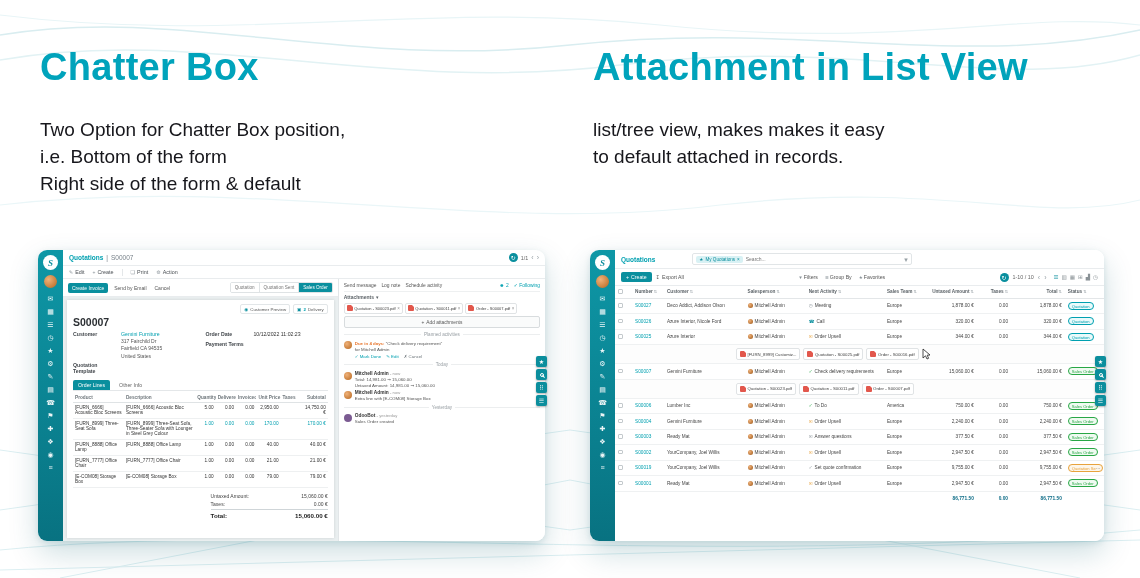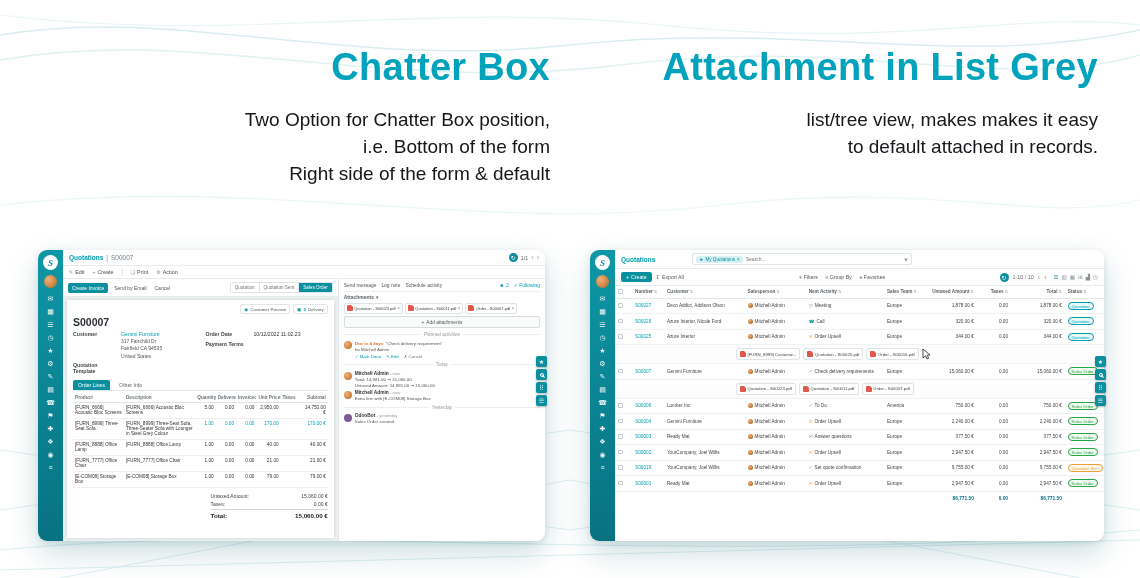--- a/index.html
+++ b/index.html
@@ -1,25 +1,25 @@
 <!DOCTYPE html>
 <html><head>
 <meta charset="utf-8">
 <title>Chatter Box &amp; Attachment in List View</title>
 <style>
 *{margin:0;padding:0;box-sizing:border-box}
 html,body{width:1140px;height:578px}
 body{position:relative;overflow:hidden;background:#fff;font-family:"Liberation Sans","DejaVu Sans",sans-serif}
 .deco{position:absolute;left:0;z-index:0}
 
-.hero{position:absolute;top:46px;text-align:right;z-index:2}
+.hero{position:absolute;top:46px;text-align:left;z-index:2}
 .hero-left{left:40px;width:510px}
 .hero-right{left:593px;width:505px}
 .hero h1{font-size:38px;font-weight:700;color:#00a3bb;letter-spacing:.3px}
-.hero .desc{margin-top:17px;font-size:19px;font-weight:500;color:#17171c;line-height:27px}
+.hero .desc{margin-top:27px;font-size:19px;font-weight:500;color:#17171c;line-height:27px}
 
 .mini{position:absolute;z-index:3;background:#fff;border-radius:9px;box-shadow:0 12px 30px rgba(4,90,105,.20),0 2px 6px rgba(4,90,105,.12)}
 .app{display:flex;width:100%;height:100%;border-radius:9px;overflow:hidden}
 .sb{width:25px;flex:none;background:linear-gradient(180deg,#0e97a6,#087281);display:flex;flex-direction:column;align-items:center;padding:5px 0;gap:4px}
 .logo{width:15px;height:15px;border-radius:50%;background:#fff;color:#0b8e9d;font-size:9px;font-weight:bold;font-style:italic;font-family:"Liberation Serif","DejaVu Serif",serif;display:flex;align-items:center;justify-content:center;flex:none}
 .avatar{width:13px;height:13px;border-radius:50%;background:radial-gradient(circle at 35% 35%,#f0b27a,#b5651d);flex:none;margin:1px 0 2px}
 .si{color:rgba(255,255,255,.92);font-size:7px;line-height:9px}
 .main{flex:1;display:flex;flex-direction:column;min-width:0;background:#eef2f3}
 .crumbbar{background:#fff;display:flex;align-items:center;gap:3px;padding:3px 6px;border-bottom:1px solid #e9ecee;flex:none}
 .crumb{font-size:6.5px;color:#00a0b0;font-weight:bold}
@@ -151,21 +151,21 @@
 
 <section class="hero hero-left">
   <h1>Chatter Box</h1>
   <div class="desc">
     <div>Two Option for Chatter Box position,</div>
     <div>i.e. Bottom of the form</div>
     <div>Right side of the form &amp; default</div>
   </div>
 </section>
 <section class="hero hero-right">
-  <h1>Attachment in List Grey</h1>
+  <h1>Attachment in List View</h1>
   <div class="desc">
     <div>list/tree view, makes makes it easy</div>
     <div>to default attached in records.</div>
   </div>
 </section>
 
 <div class="mini" style="left:38px;top:250px;width:507px;height:291px">
 <div class="app">
   <aside class="sb">
     <div class="logo">

